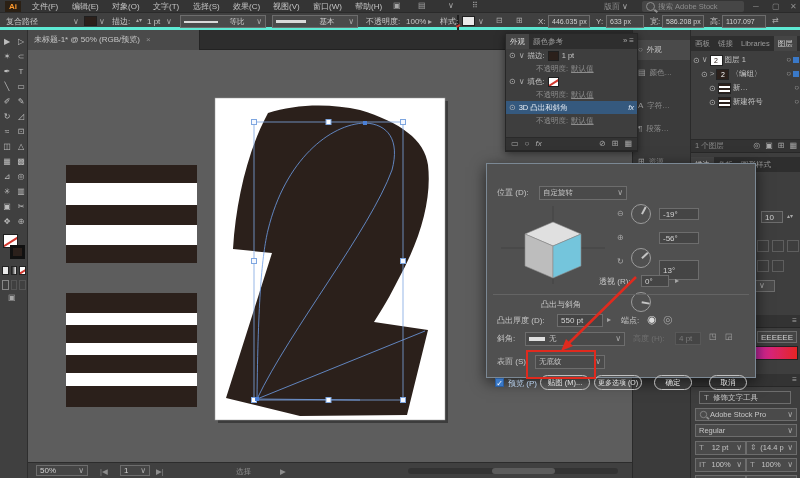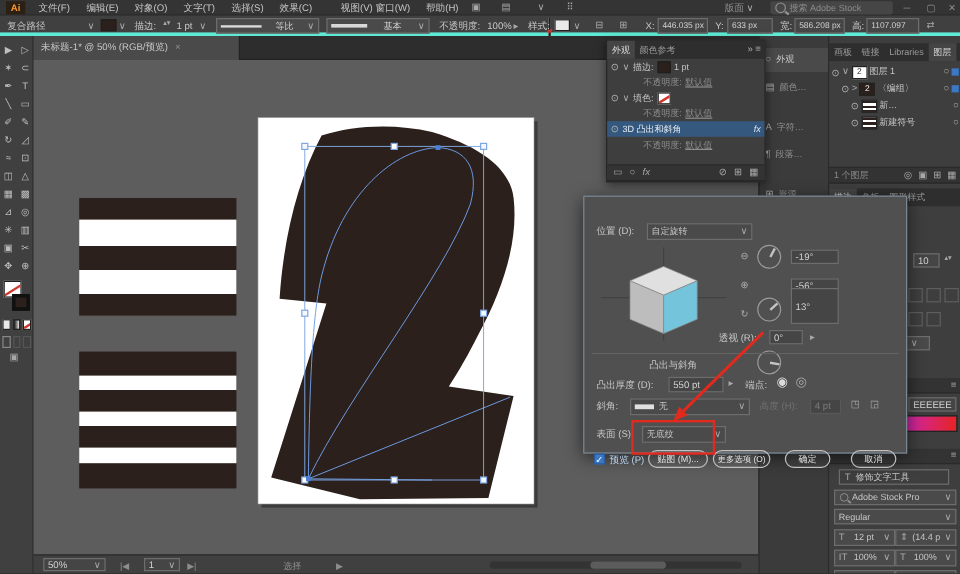--- a/index.html
+++ b/index.html
@@ -43,21 +43,21 @@
 <div id="app">
 
   <div class="a" style="left:0;top:0;width:800px;height:13px;background:#343434;border-bottom:1px solid #2a2a2a;">
     <span class="a" style="left:5px;top:1px;width:16px;height:11px;background:#2b2014;color:#ff9a2e;font-size:8px;font-weight:bold;text-align:center;line-height:11px;">Ai</span>
     <span class="a t t8" style="left:32px;top:3px;">文件(F)</span>
     <span class="a t t8" style="left:72px;top:3px;">编辑(E)</span>
     <span class="a t t8" style="left:112px;top:3px;">对象(O)</span>
     <span class="a t t8" style="left:153px;top:3px;">文字(T)</span>
     <span class="a t t8" style="left:193px;top:3px;">选择(S)</span>
     <span class="a t t8" style="left:233px;top:3px;">效果(C)</span>
-    <span class="a t t8" style="left:284px;top:3px;">视图(V)</span>
+    <span class="a t t8" style="left:273px;top:3px;">视图(V)</span>
     <span class="a t t8" style="left:313px;top:3px;">窗口(W)</span>
     <span class="a t t8" style="left:355px;top:3px;">帮助(H)</span>
     <span class="a icon" style="left:393px;top:2px;">▣</span>
     <span class="a icon" style="left:418px;top:2px;">▤</span>
     <span class="a icon" style="left:448px;top:2px;">∨</span>
     <span class="a icon" style="left:472px;top:2px;">⠿</span>
     <span class="a t t8 dim" style="left:604px;top:3px;">版面</span>
     <span class="a icon" style="left:622px;top:3px;">∨</span>
     <div class="a" style="left:642px;top:1px;width:102px;height:11px;background:#464646;border-radius:2px;display:flex;align-items:center;gap:3px;padding:0 4px;">
       <span class="lens"></span>
@@ -469,21 +469,21 @@
     <div class="a dial" style="left:144px;top:64px;">
         <span class="needle" style="transform:rotate(48deg);"></span>
       </div>
     <div class="a fld" style="left:172px;top:68px;width:40px;height:12px;">
         <span>-56°</span>
       </div>
     <span class="a icon" style="left:130px;top:94px;">↻</span>
     <div class="a dial" style="left:144px;top:88px;">
         <span class="needle" style="transform:rotate(100deg);"></span>
       </div>
-    <div class="a fld" style="left:172px;top:76px;width:40px;height:30px;">
+    <div class="a fld" style="left:172px;top:96px;width:40px;height:20px;">
         <span>13°</span>
       </div>
     <span class="a t t8" style="left:112px;top:114px;">透视 (R):</span>
     <div class="a fld" style="left:154px;top:111px;width:28px;height:12px;">
         <span>0°</span>
       </div>
     <span class="a icon" style="left:188px;top:113px;">▸</span>
     <div class="a" style="left:6px;top:130px;width:256px;height:1px;background:#3a3a3a;border-bottom:1px solid #646464;"></div>
     <span class="a t t8" style="left:10px;top:137px;padding-left:44px;">凸出与斜角</span>
     <span class="a t t8" style="left:10px;top:153px;">凸出厚度 (D):</span>

